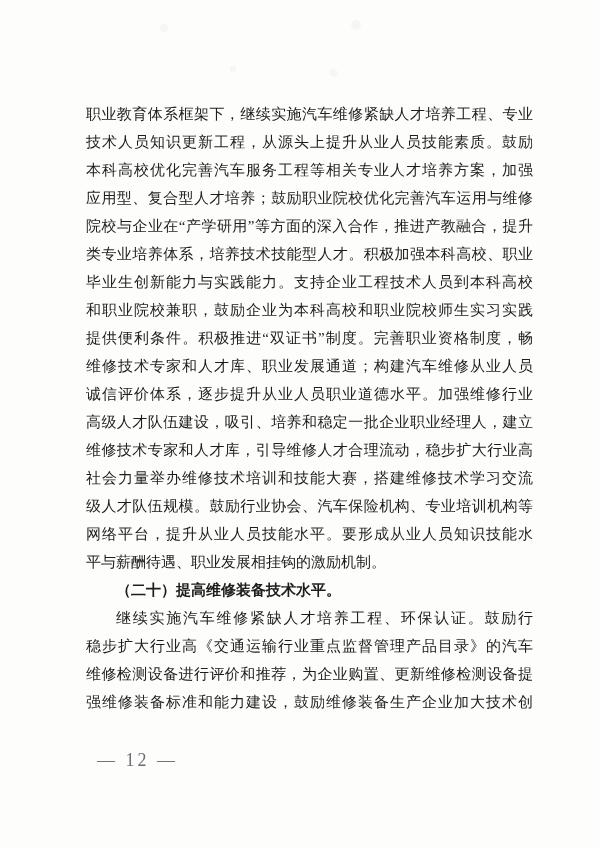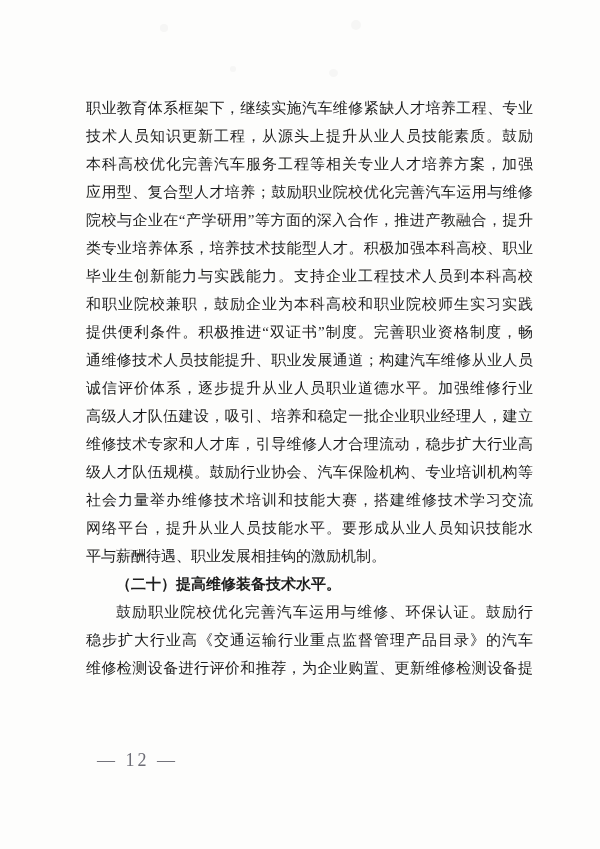--- a/index.html
+++ b/index.html
@@ -14,21 +14,21 @@
     overflow: hidden;
     font-family: "Liberation Serif", serif;
   }
   .page {
     position: absolute;
     inset: 0;
   }
   .text-block {
     position: absolute;
     left: 86px;
-    top: 94px;
+    top: 100px;
     width: 447px;
   }
   .line {
     margin: 0;
     height: 28px;
     line-height: 28px;
     font-size: 15px;
     color: #1d1d1d;
     text-align: justify;
     text-align-last: justify;
@@ -75,31 +75,32 @@
   <div class="text-block">
     <p class="line">职业教育体系框架下，继续实施汽车维修紧缺人才培养工程、专业</p>
     <p class="line">技术人员知识更新工程，从源头上提升从业人员技能素质。鼓励</p>
     <p class="line">本科高校优化完善汽车服务工程等相关专业人才培养方案，加强</p>
     <p class="line">应用型、复合型人才培养；鼓励职业院校优化完善汽车运用与维修</p>
     <p class="line">院校与企业在“产学研用”等方面的深入合作，推进产教融合，提升</p>
     <p class="line">类专业培养体系，培养技术技能型人才。积极加强本科高校、职业</p>
     <p class="line">毕业生创新能力与实践能力。支持企业工程技术人员到本科高校</p>
     <p class="line">和职业院校兼职，鼓励企业为本科高校和职业院校师生实习实践</p>
     <p class="line">提供便利条件。积极推进“双证书”制度。完善职业资格制度，畅</p>
-    <p class="line">通维修技术人员技能提升、职业发展通道；构建汽车维修从业人员</p>
+    <p class="line">维修技术专家和人才库、职业发展通道；构建汽车维修从业人员</p>
     <p class="line">诚信评价体系，逐步提升从业人员职业道德水平。加强维修行业</p>
     <p class="line">高级人才队伍建设，吸引、培养和稳定一批企业职业经理人，建立</p>
     <p class="line">维修技术专家和人才库，引导维修人才合理流动，稳步扩大行业高</p>
+    <p class="line">社会力量举办维修技术培训和技能大赛，搭建维修技术学习交流</p>
     <p class="line">级人才队伍规模。鼓励行业协会、汽车保险机构、专业培训机构等</p>
-    <p class="line">社会力量举办维修技术培训和技能大赛，搭建维修技术学习交流</p>
     <p class="line">网络平台，提升从业人员技能水平。要形成从业人员知识技能水</p>
     <p class="line lastline">平与薪酬待遇、职业发展相挂钩的激励机制。</p>
 
     <p class="line heading indent lastline">（二十）提高维修装备技术水平。</p>
 
-    <p class="line indent">鼓励职业院校优化完善汽车运用与维修、环保认证。鼓励行</p>
+    <p class="line indent">继续实施汽车维修紧缺人才培养工程、环保认证。鼓励行</p>
     <p class="line">稳步扩大行业高《交通运输行业重点监督管理产品目录》的汽车</p>
     <p class="line">维修检测设备进行评价和推荐，为企业购置、更新维修检测设备提</p>
+    <p class="line">强维修装备标准和能力建设，鼓励维修装备生产企业加大技术创</p>
   </div>
 
   <div class="footer">— 12 —</div>
 
 </div>
 
 </body></html>

